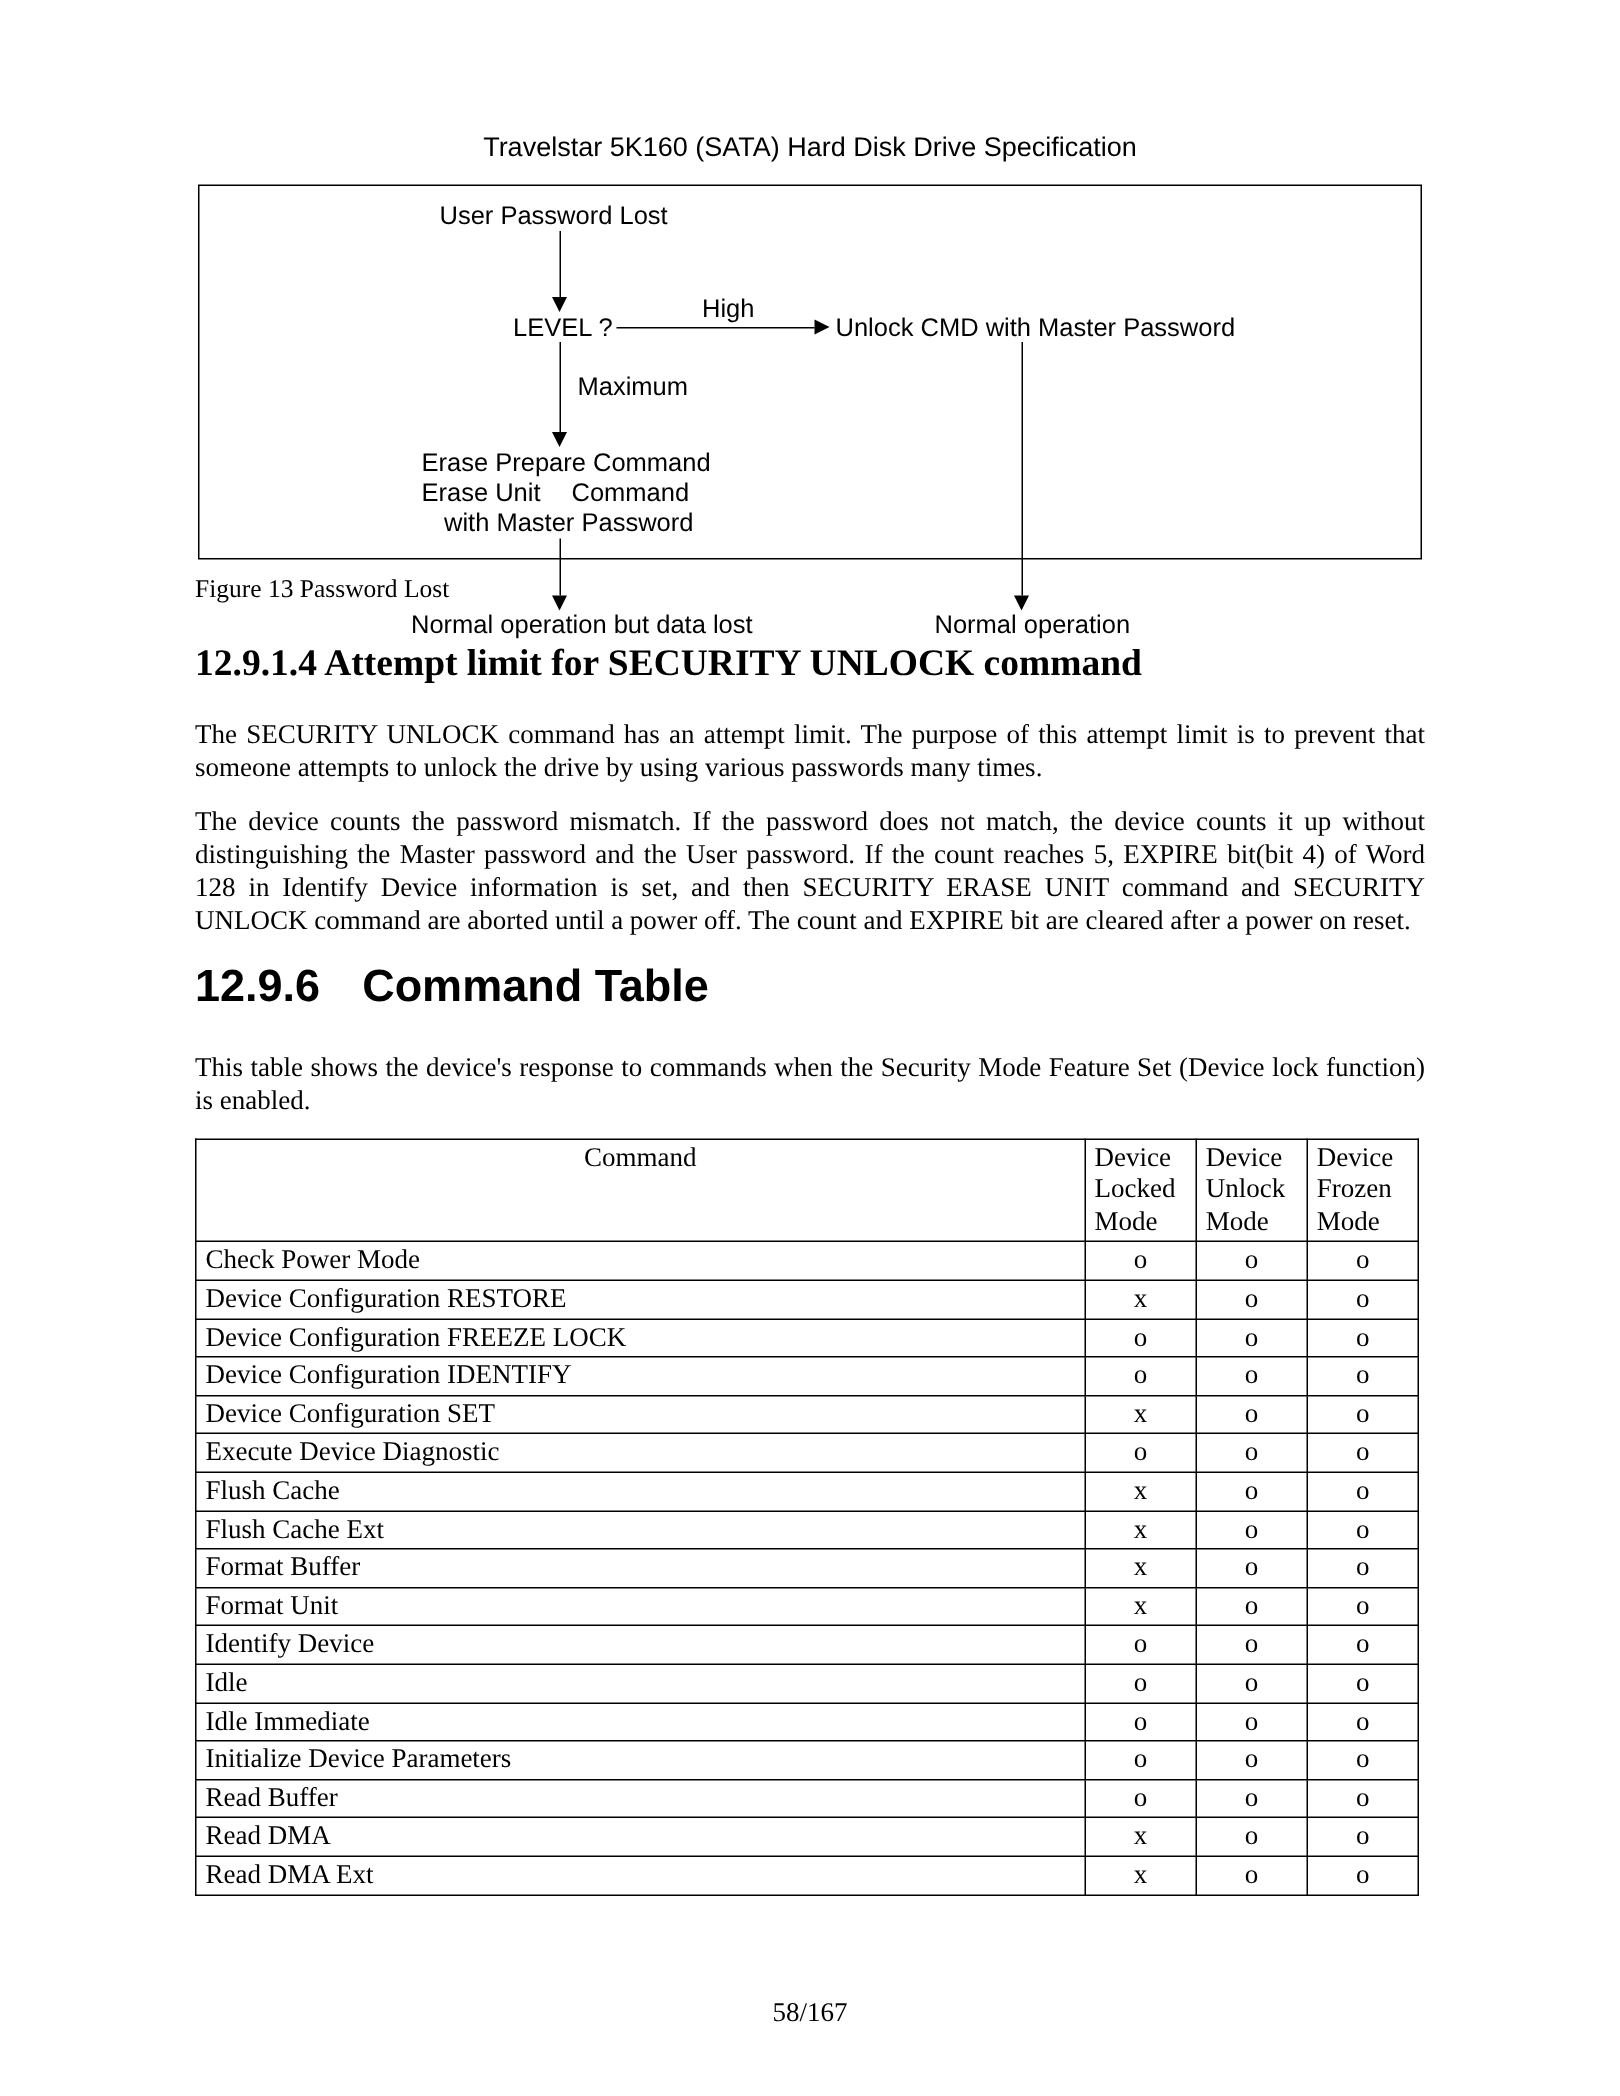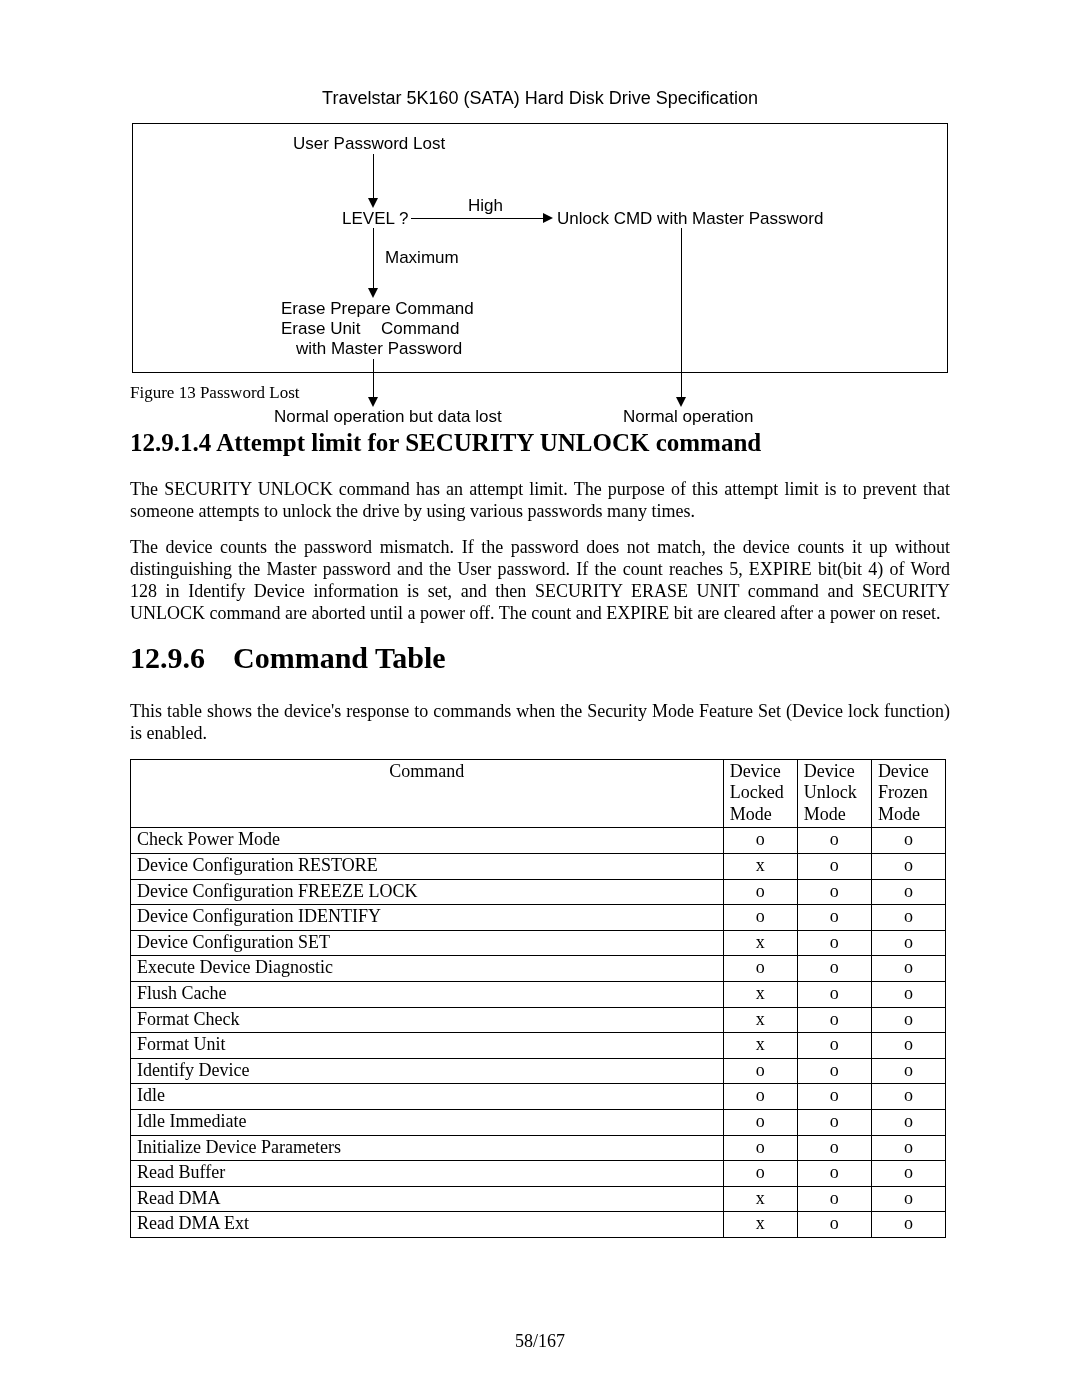--- a/index.html
+++ b/index.html
@@ -56,21 +56,21 @@
     margin-bottom: 26px;
   }
 
   .h3 {
     font-family: "Century Schoolbook", "Times New Roman", serif;
     font-size: 25px;
     font-weight: bold;
     margin: 0 0 22px 0;
   }
   .h2 {
-    font-family: Liberation Serif, serif;
+    font-family: Liberation Sans, sans-serif;
     font-size: 30px;
     font-weight: bold;
     margin: 16px 0 26px 0;
   }
   .h2 .secnum { margin-right: 28px; }
 
   .body-para {
     font-family: "Century Schoolbook", "Times New Roman", serif;
     font-size: 18px;
     line-height: 1.22;
@@ -223,21 +223,27 @@
           <td class="cx">o</td>
           <td class="cx">o</td>
         </tr>
         <tr>
           <td class="c1">Flush Cache</td>
           <td class="cx">x</td>
           <td class="cx">o</td>
           <td class="cx">o</td>
         </tr>
         <tr>
-          <td class="c1">Format Check</td>
+          <td class="c1">Flush Cache Ext</td>
+          <td class="cx">x</td>
+          <td class="cx">o</td>
+          <td class="cx">o</td>
+        </tr>
+        <tr>
+          <td class="c1">Format Buffer</td>
           <td class="cx">x</td>
           <td class="cx">o</td>
           <td class="cx">o</td>
         </tr>
         <tr>
           <td class="c1">Format Unit</td>
           <td class="cx">x</td>
           <td class="cx">o</td>
           <td class="cx">o</td>
         </tr>

